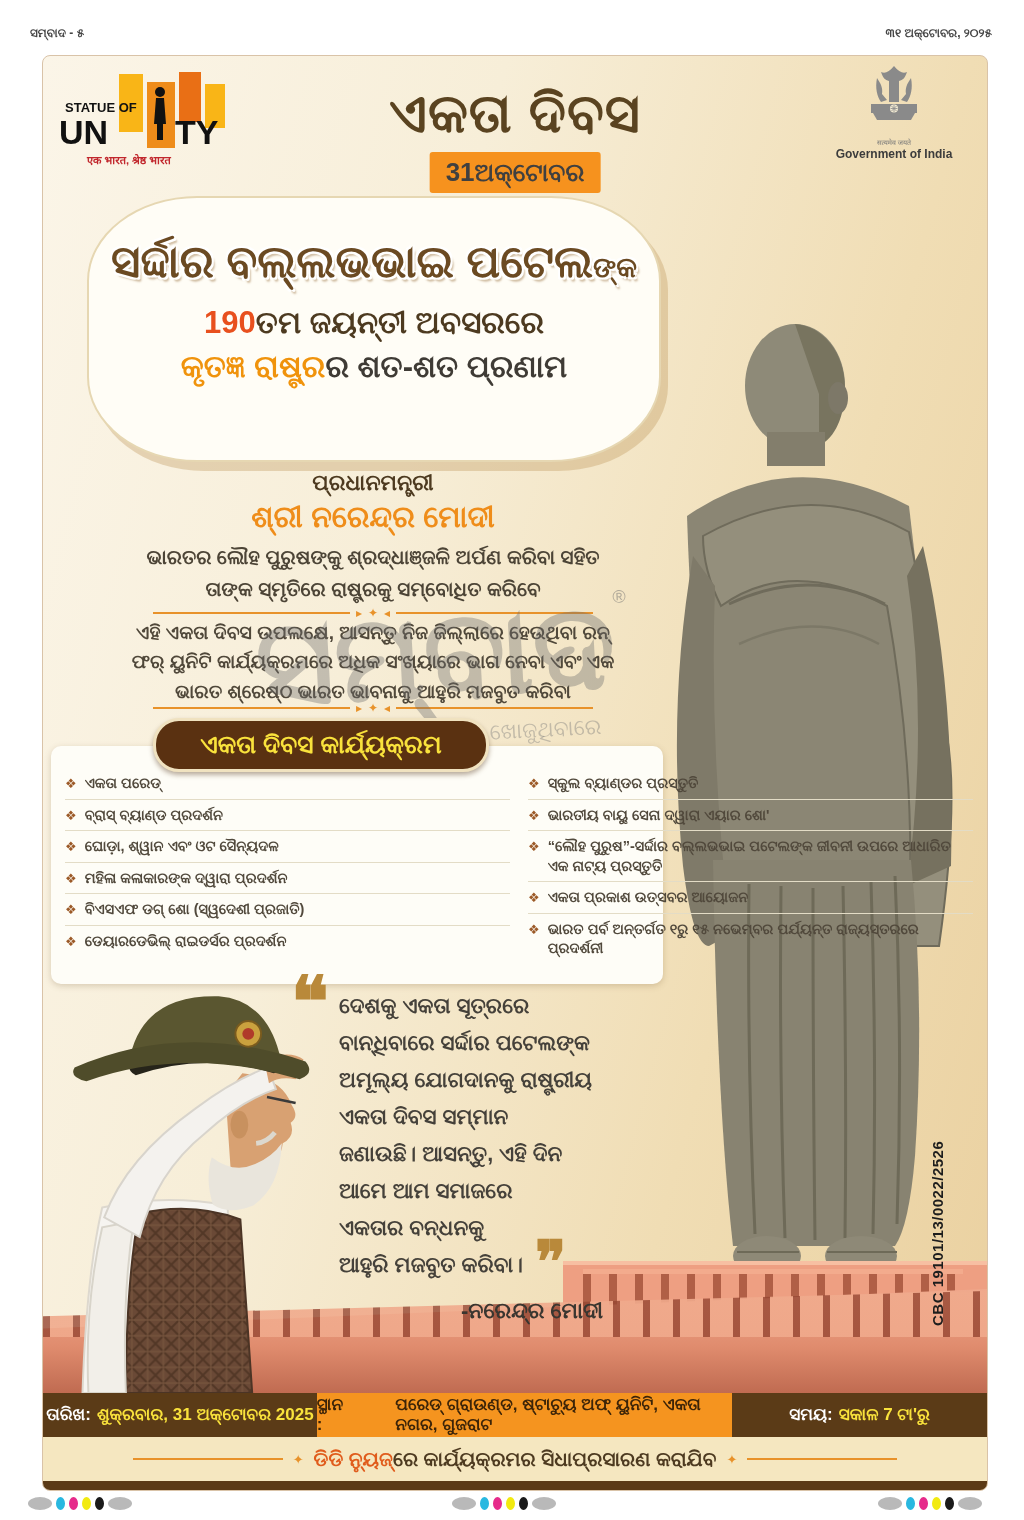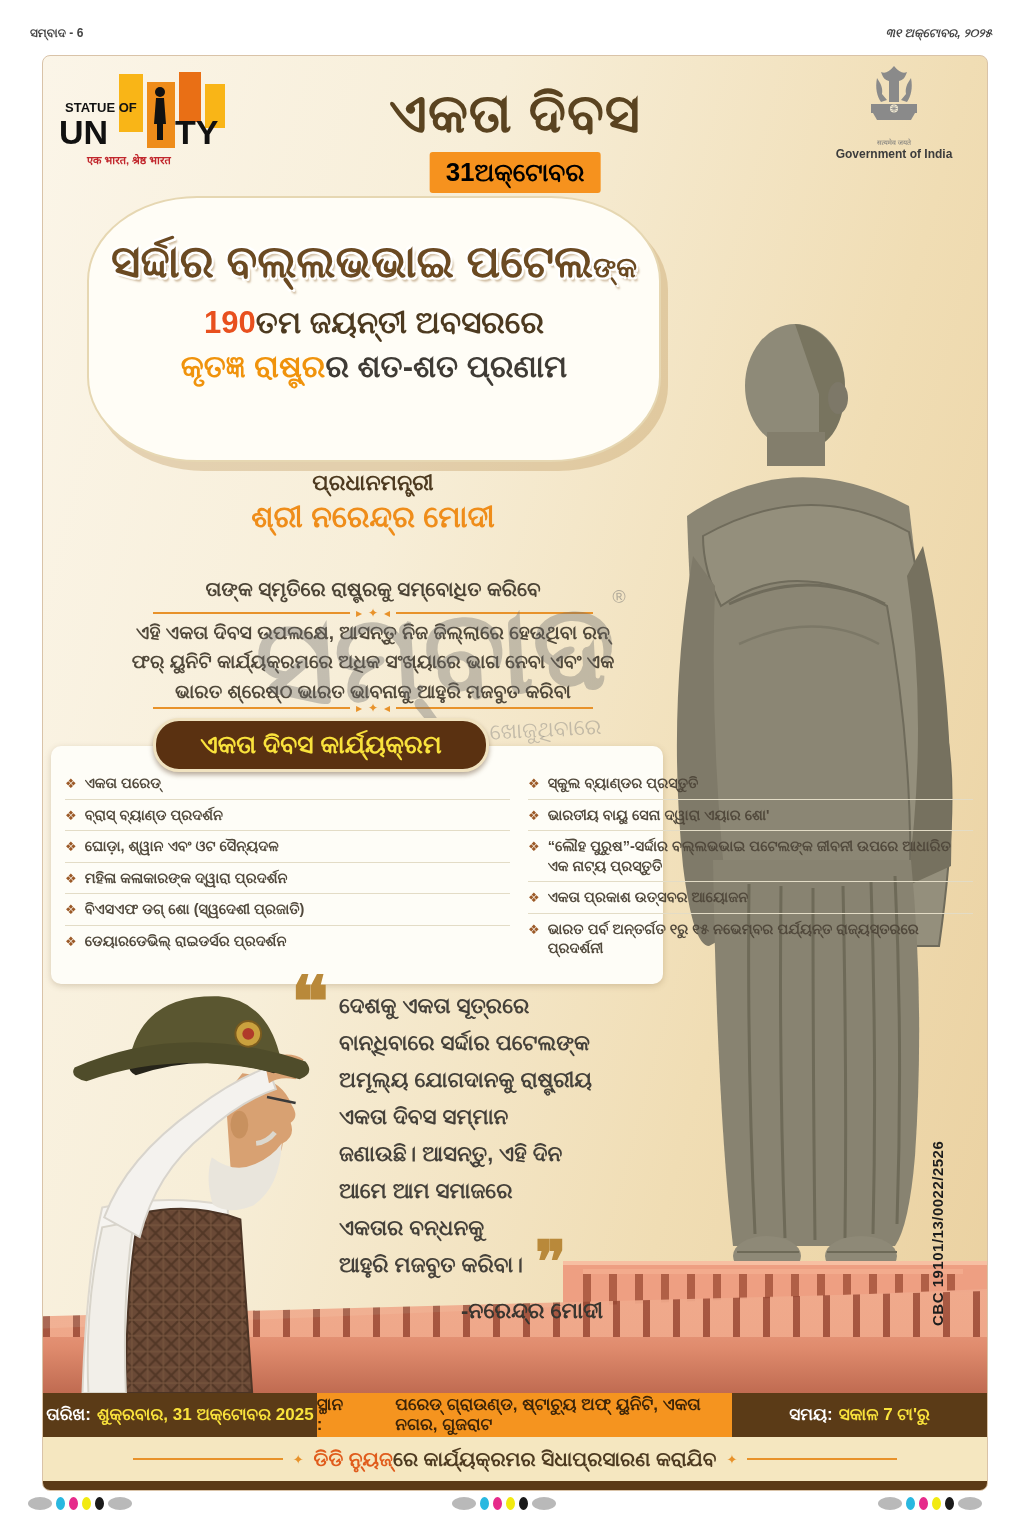--- a/index.html
+++ b/index.html
@@ -1,35 +1,35 @@
 <!DOCTYPE html>
 <html><head>
 <meta charset="utf-8">
 <style>
   html,body{margin:0;padding:0;background:#ffffff;}
   .page{position:relative;width:1024px;height:1520px;background:#fff;overflow:hidden;
         font-family:"Liberation Sans","DejaVu Sans",sans-serif;}
   .hdr{position:absolute;top:26px;font-size:12px;color:#444;font-weight:bold;}
   .hdr-left{left:30px;}
-  .hdr-right{right:32px;font-style:italic;}
+  .hdr-right{right:32px;}
 
   
   .ad{position:absolute;left:42px;top:55px;width:944px;height:1434px;
       background:linear-gradient(105deg,#fbf5e8 0%,#f7eed8 35%,#f0ddb4 70%,#ead09f 100%);
       border:1px solid #d9c3a8;border-radius:8px;overflow:hidden;}
 
   
   .logo{position:absolute;left:14px;top:16px;width:200px;height:100px;}
   .emblem{position:absolute;right:34px;top:6px;width:118px;height:112px;text-align:center;}
   .emblem .motto{font-size:7px;color:#777;display:block;margin-top:-2px;}
   .emblem .cap{font-size:12px;font-weight:bold;color:#3c3c3c;display:block;}
   .main-title{position:absolute;left:0;right:0;top:26px;text-align:center;
       font-size:54px;font-weight:bold;color:#5a4320;letter-spacing:1px;}
   .date-badge{position:absolute;left:50%;transform:translateX(-50%);top:96px;
-      background:#f6921e;color:#000000;padding:5px 16px;border-radius:3px;
+      background:#f6921e;color:#404040;padding:5px 16px;border-radius:3px;
       font-size:25px;font-weight:bold;}
   .date-badge .num{font-size:26px;}
 
   
   .capsule{position:absolute;left:44px;top:140px;width:570px;height:262px;
       background:#fffdf6;border:2px solid #e6d7b2;border-radius:110px/85px;
       box-shadow:7px 9px 0 rgba(190,150,90,.35);text-align:center;}
   .hl1{margin-top:38px;font-size:45px;font-weight:bold;color:#6b4a22;
       text-shadow:-2px -2px 0 #fff,2px -2px 0 #fff,-2px 2px 0 #fff,2px 2px 0 #fff,3px 4px 2px rgba(150,110,60,.45);}
   .hl1 .suffix{font-size:28px;}
@@ -129,21 +129,21 @@
   
   .regset{position:absolute;top:1496px;display:flex;align-items:center;gap:4px;height:14px;}
   .reg-gray{width:24px;height:13px;border-radius:50%;background:#b9b9b9;}
   .reg-dot{width:9px;height:13px;border-radius:50%;}
 </style>
 </head>
 <body>
 
 <div class="page">
 
-  <div class="hdr hdr-left">ସମ୍ବାଦ - 6</div>
+  <div class="hdr hdr-left">ସମ୍ବାଦ - ୫</div>
   <div class="hdr hdr-right">୩୧ ଅକ୍ଟୋବର, ୨୦୨୫</div>
 
   <div class="ad">
 
     <div class="logo">
       <svg width="200" height="100" viewBox="0 0 200 100">
         <rect x="62" y="2" width="24" height="58" fill="#f9b517"></rect>
         <rect x="90" y="10" width="28" height="66" fill="#ee8c1a"></rect>
         <rect x="122" y="0" width="22" height="50" fill="#e96f15"></rect>
         <rect x="148" y="12" width="20" height="44" fill="#f9b517"></rect>
@@ -184,21 +184,21 @@
       </div>
       <div class="hl3">
         <span class="orange">କୃତଜ୍ଞ ରାଷ୍ଟ୍ର</span><span>ର ଶତ-ଶତ ପ୍ରଣାମ</span>
       </div>
     </div>
 
     <div class="pm">
       <div class="role">ପ୍ରଧାନମନ୍ତ୍ରୀ</div>
       <div class="name">ଶ୍ରୀ ନରେନ୍ଦ୍ର ମୋଦୀ</div>
       <div class="desc">
-        <br>
+        <span>ଭାରତର ଲୌହ ପୁରୁଷଙ୍କୁ ଶ୍ରଦ୍ଧାଞ୍ଜଳି ଅର୍ପଣ କରିବା ସହିତ</span><br>
         <span>ତାଙ୍କ ସ୍ମୃତିରେ ରାଷ୍ଟ୍ରକୁ ସମ୍ବୋଧିତ କରିବେ</span>
       </div>
     </div>
 
     <div class="watermark">
       <span class="wm-main">ସମ୍ବାଦ</span><span class="wm-reg">®</span>
       <div class="wm-sub">ପ୍ରତ୍ୟୁଷ-ଉଜ୍ଜ୍ୱଳମାନ ଖୋଜୁଥିବାରେ</div>
     </div>
 
     <div class="divider div1">

